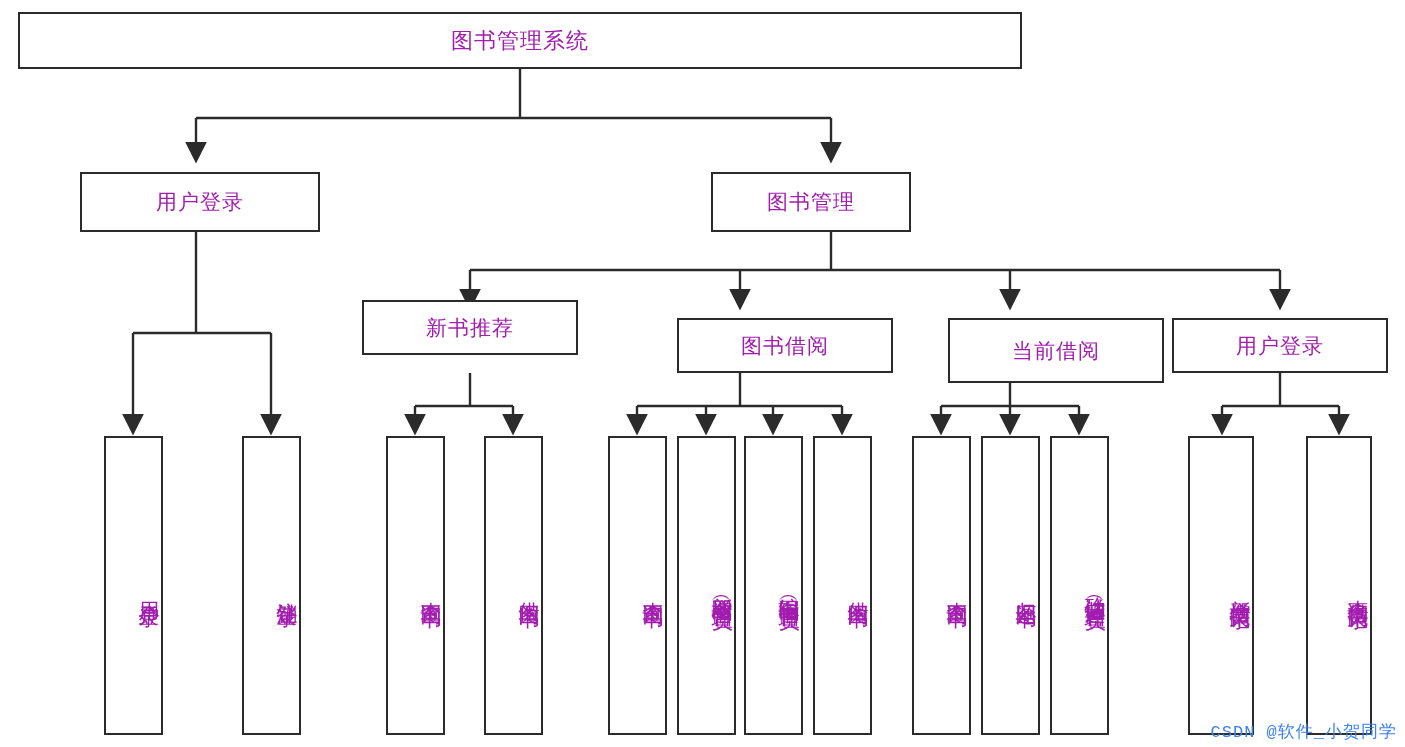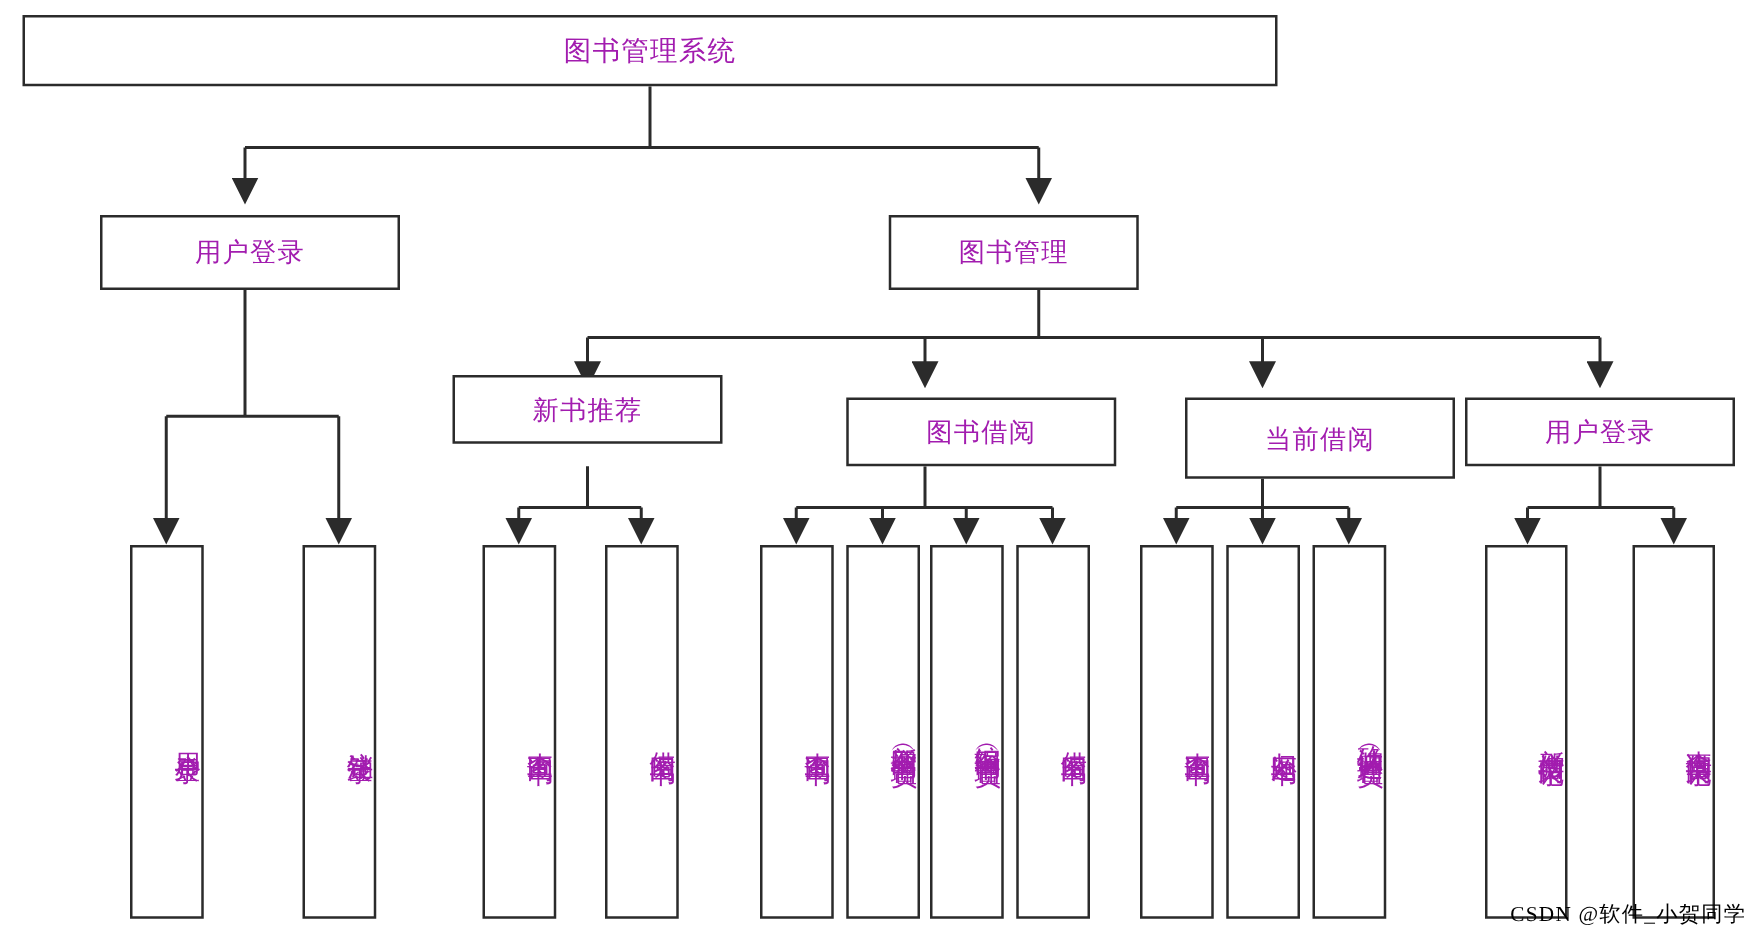--- a/index.html
+++ b/index.html
@@ -42,24 +42,24 @@
   .node.vert .vlabel{
     writing-mode:vertical-rl;
     text-orientation:upright;
     display:block;
   }
   .watermark{
     position:absolute;
     right:8px;
     bottom:4px;
     font-size:17px;
-    color:#000000;
+    color:#3b82f6;
     letter-spacing:1px;
     white-space:nowrap;
-    font-family:Liberation Serif, serif;
+    font-family:Liberation Mono, monospace;
   }
 </style>
 </head>
 <body>
 
 <div id="diagram-root">
 
   <svg id="connectors" viewBox="0 0 1405 747">
     <defs>
       <marker id="arrow" viewBox="0 0 12 12" refX="10" refY="6" markerWidth="9" markerHeight="9" orient="auto-start-reverse">

